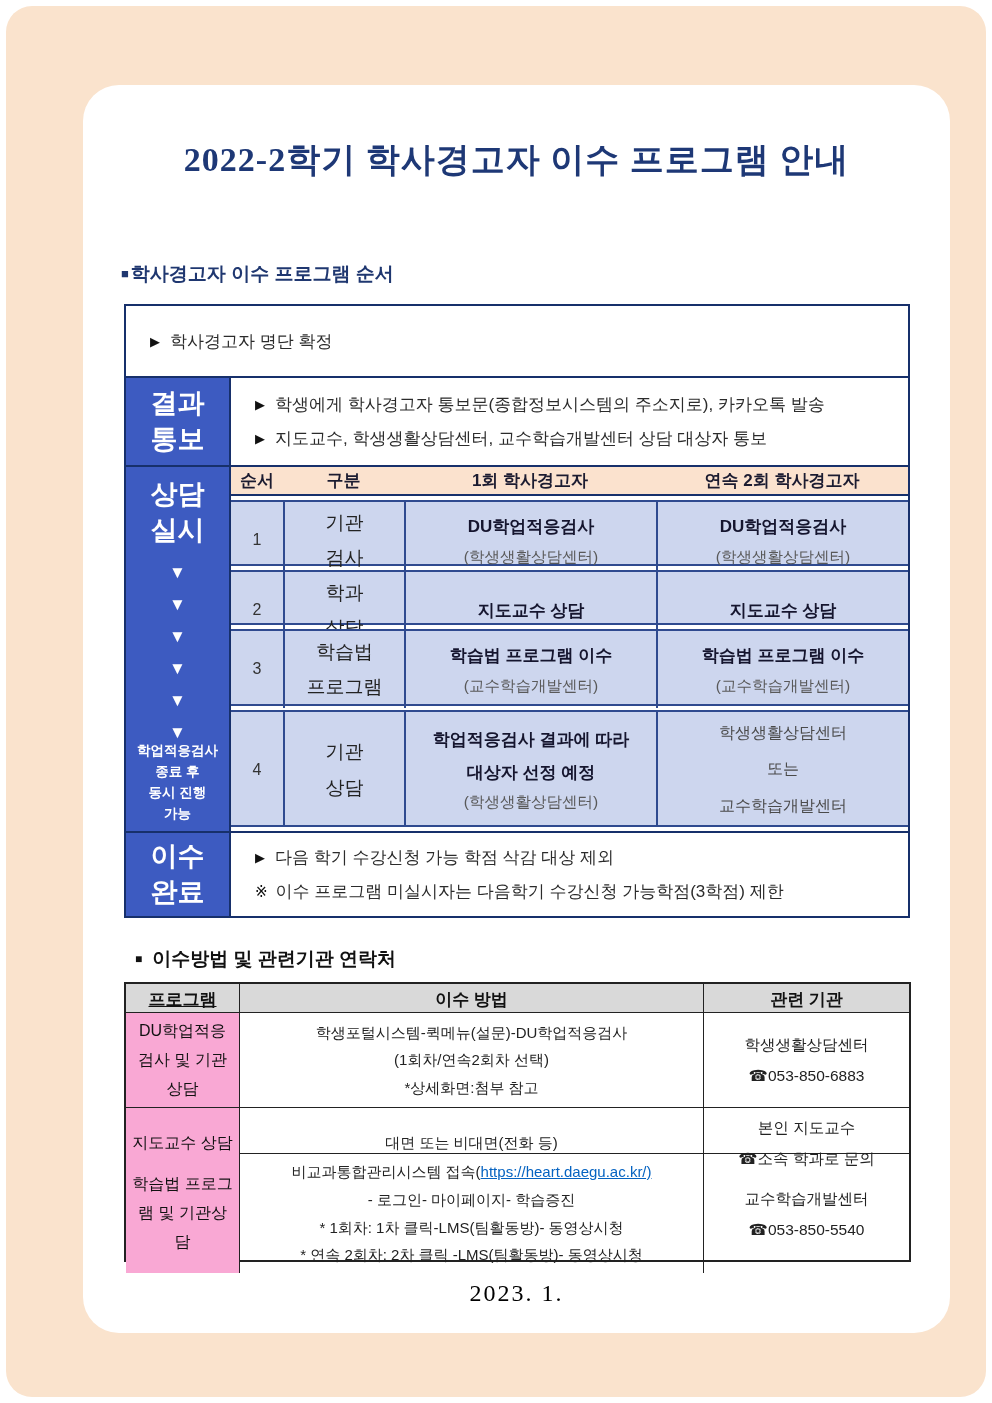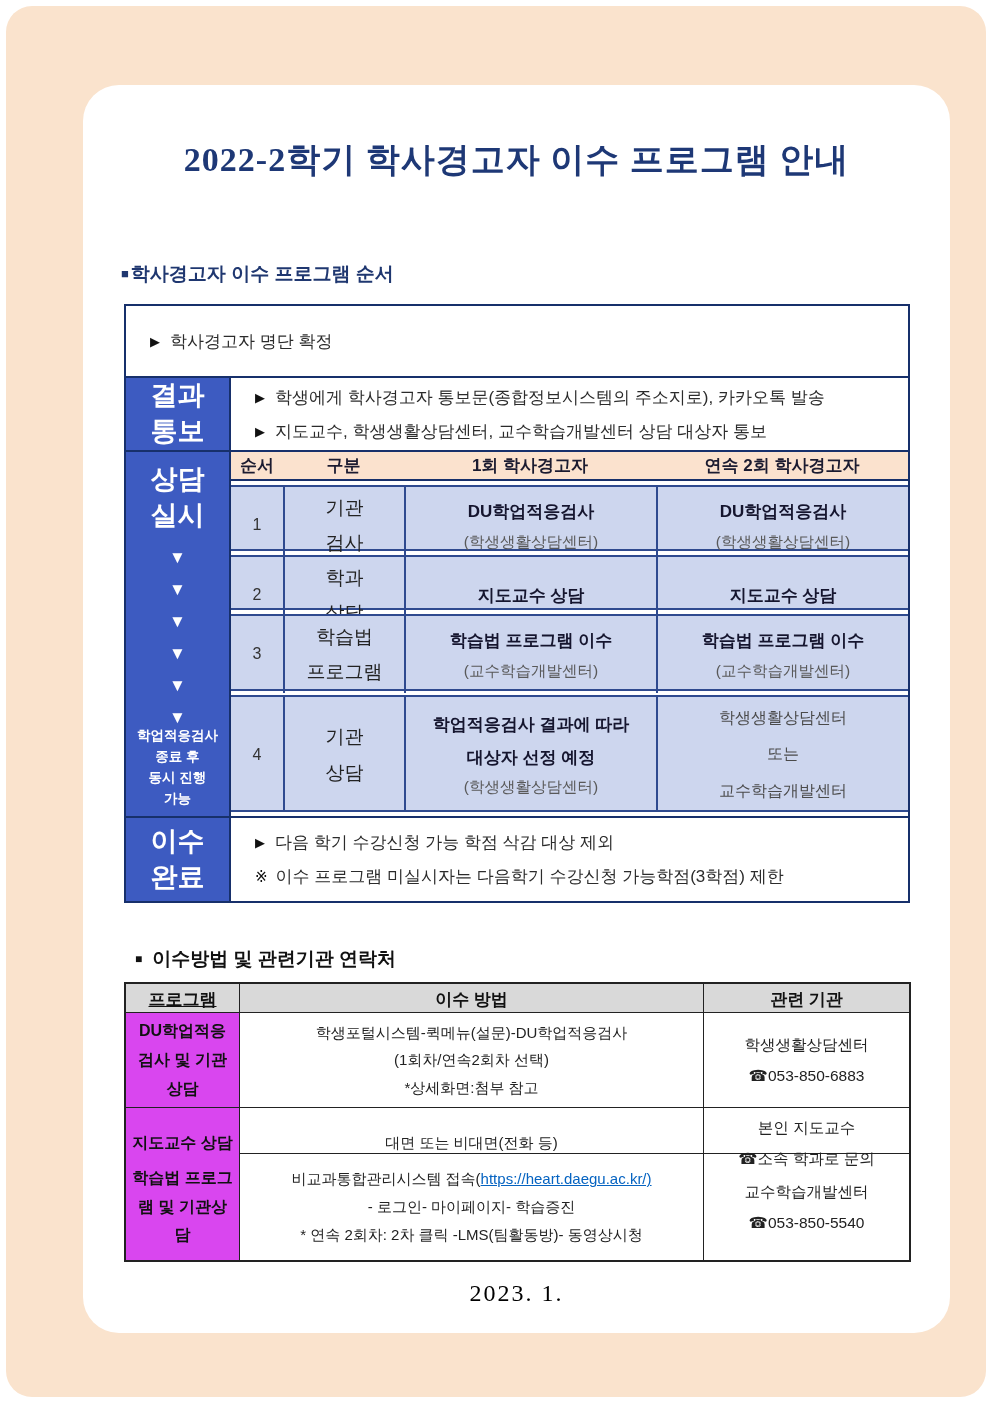--- a/index.html
+++ b/index.html
@@ -44,21 +44,21 @@
   .t1row { display:flex; }
   .t1row + .t1row { border-top:2px solid #17306B; }
   .stage {
     width:105px; flex:0 0 105px;
     background:#3D5BC1; border-right:2px solid #17306B;
     color:#ffffff; display:flex; flex-direction:column;
     align-items:center; justify-content:center;
   }
   .stage-label { font-size:27px; font-weight:bold; line-height:1.32; text-align:center; }
   .row-a { height:70px; }
-  .row-b { height:74px; }
+  .row-b { height:89px; }
   .row-c { height:366px; }
   .row-d { height:85px; }
   .content { flex:1 1 auto; display:flex; flex-direction:column; justify-content:center; }
   .content.pad { padding-left:24px; gap:11px; }
   .item-line { font-size:17px; color:#2b2b2b; display:flex; align-items:center; }
   .item-line .mk { font-size:13px; color:#111; margin-right:10px; }
   .item-line .mk2 { font-size:15px; color:#111; margin-right:8px; }
   
   .stage.tall { justify-content:flex-start; }
   .stage.tall .stage-label { margin-top:10px; }
@@ -101,21 +101,21 @@
   .t2row + .t2row { border-top:1.5px solid #222222; }
   .t2cell {
     display:flex; flex-direction:column; align-items:center; justify-content:center;
     text-align:center; padding:4px 6px;
   }
   .t2cell + .t2cell { border-left:1.5px solid #222222; }
   .t2-head { height:28px; background:#D9D9D9; }
   .t2-head .t2cell { font-size:17px; font-weight:bold; color:#111; }
   .t2-head .u { text-decoration:underline; }
   .t2r1 { height:95px; } .t2r2 { height:46px; } .t2r3 { height:107px; }
-  .prog-cell { background:#d946ef; font-size:16px; font-weight:bold; color:#111; line-height:1.8; }
+  .prog-cell { background:#f9a8d4; font-size:16px; font-weight:normal; color:#111; line-height:1.8; }
   .method-cell { font-size:15px; color:#222; line-height:1.85; }
   .org-cell { font-size:15.5px; color:#222; line-height:2.0; }
   .heart-link { color:#0563C1; text-decoration:underline; }
   
   .doc-date {
     position:absolute; left:0; top:1195px; width:100%;
     text-align:center;
     font-family:"Liberation Serif","DejaVu Serif",serif;
     font-size:24px; color:#000000; letter-spacing:2px;
   }
@@ -323,20 +323,21 @@
         <div>본인 지도교수</div>
         <div>☎소속 학과로 문의</div>
       </div>
     </div>
 
     <div class="t2row t2r3">
       <div class="t2cell prog-cell">학습법 프로그램 및 기관상담</div>
       <div class="t2cell method-cell">
         <div><span>비교과통합관리시스템 접속(</span><a href="#" class="heart-link">https://heart.daegu.ac.kr/)</a></div>
         <div>- 로그인-  마이페이지- 학습증진</div>
+        <div>* 1회차: 1차 클릭-LMS(팀활동방)- 동영상시청</div>
         <div>* 연속 2회차: 2차 클릭 -LMS(팀활동방)- 동영상시청</div>
       </div>
       <div class="t2cell org-cell">
         <div>교수학습개발센터</div>
         <div>☎053-850-5540</div>
       </div>
     </div>
 
   </div>
 

